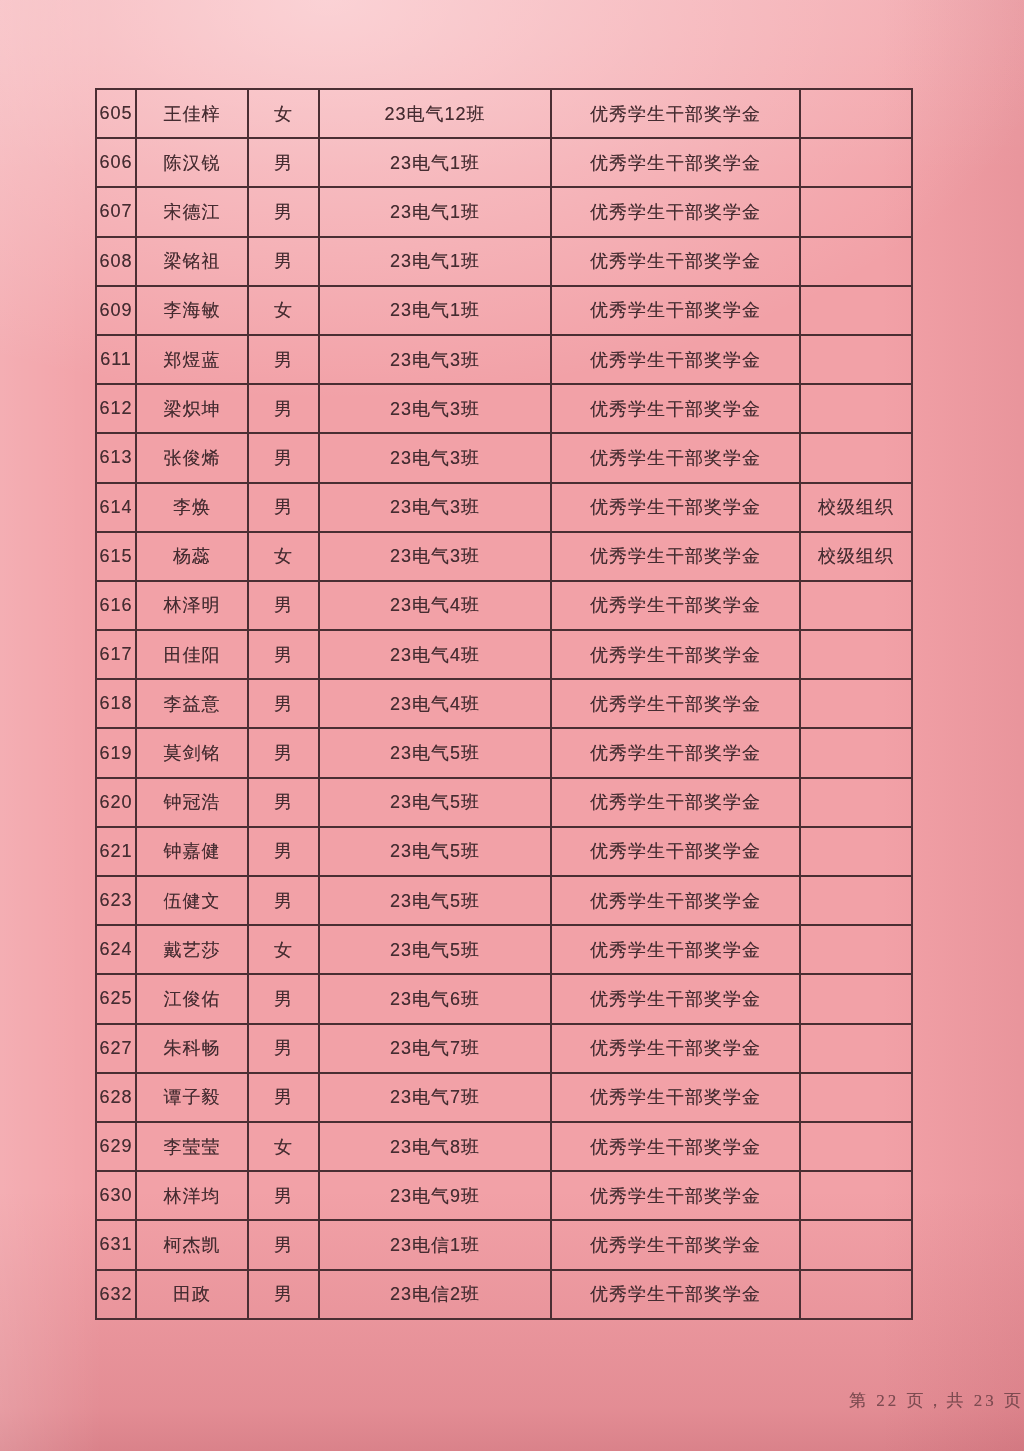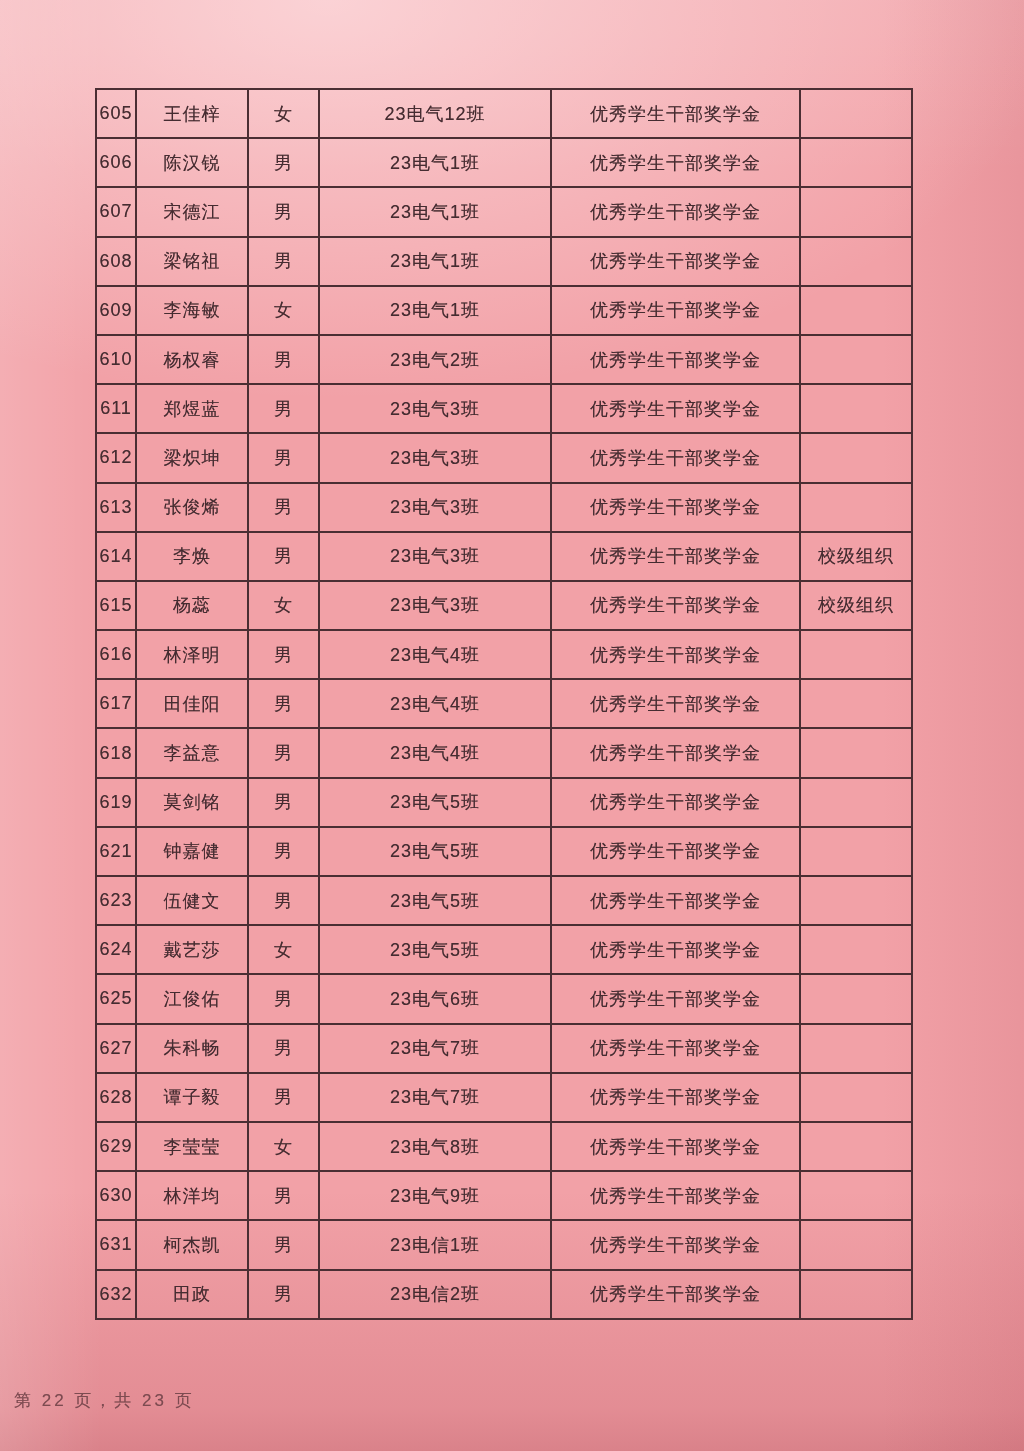--- a/index.html
+++ b/index.html
@@ -44,23 +44,23 @@
     overflow: hidden;
   }
   td.col-no { font-size: 17px; letter-spacing: 0.5px; }
   td.col-award { letter-spacing: 1.5px; font-family: Liberation Serif, serif; }
   td.col-note { letter-spacing: 1.5px; border-radius: 6px; }
   .page-footer {
     position: absolute;
     left: 0;
     top: 1389px;
     width: 1024px;
-    padding-left: 14px;
-    text-align: left;
-    font-family: Liberation Sans, sans-serif;
+    padding-left: 26px;
+    text-align: right;
+    font-family: Liberation Serif, serif;
     font-size: 17px;
     letter-spacing: 3px;
     color: var(--footer-ink);
     text-shadow: 0 0 0.5px rgba(125,75,81,0.5);
   }
 </style>
 </head>
 <body>
 
 <div class="scan-page">
@@ -109,28 +109,20 @@
         </tr>
         <tr>
           <td class="col-no">609</td>
           <td class="col-name">李海敏</td>
           <td class="col-gender">女</td>
           <td class="col-class">23电气1班</td>
           <td class="col-award">优秀学生干部奖学金</td>
           <td class="col-note"></td>
         </tr>
         <tr>
-          <td class="col-no">610</td>
-          <td class="col-name">杨权睿</td>
-          <td class="col-gender">男</td>
-          <td class="col-class">23电气2班</td>
-          <td class="col-award">优秀学生干部奖学金</td>
-          <td class="col-note"></td>
-        </tr>
-        <tr>
           <td class="col-no">611</td>
           <td class="col-name">郑煜蓝</td>
           <td class="col-gender">男</td>
           <td class="col-class">23电气3班</td>
           <td class="col-award">优秀学生干部奖学金</td>
           <td class="col-note"></td>
         </tr>
         <tr>
           <td class="col-no">612</td>
           <td class="col-name">梁炽坤</td>
@@ -189,20 +181,28 @@
         </tr>
         <tr>
           <td class="col-no">619</td>
           <td class="col-name">莫剑铭</td>
           <td class="col-gender">男</td>
           <td class="col-class">23电气5班</td>
           <td class="col-award">优秀学生干部奖学金</td>
           <td class="col-note"></td>
         </tr>
         <tr>
+          <td class="col-no">620</td>
+          <td class="col-name">钟冠浩</td>
+          <td class="col-gender">男</td>
+          <td class="col-class">23电气5班</td>
+          <td class="col-award">优秀学生干部奖学金</td>
+          <td class="col-note"></td>
+        </tr>
+        <tr>
           <td class="col-no">621</td>
           <td class="col-name">钟嘉健</td>
           <td class="col-gender">男</td>
           <td class="col-class">23电气5班</td>
           <td class="col-award">优秀学生干部奖学金</td>
           <td class="col-note"></td>
         </tr>
         <tr>
           <td class="col-no">623</td>
           <td class="col-name">伍健文</td>

